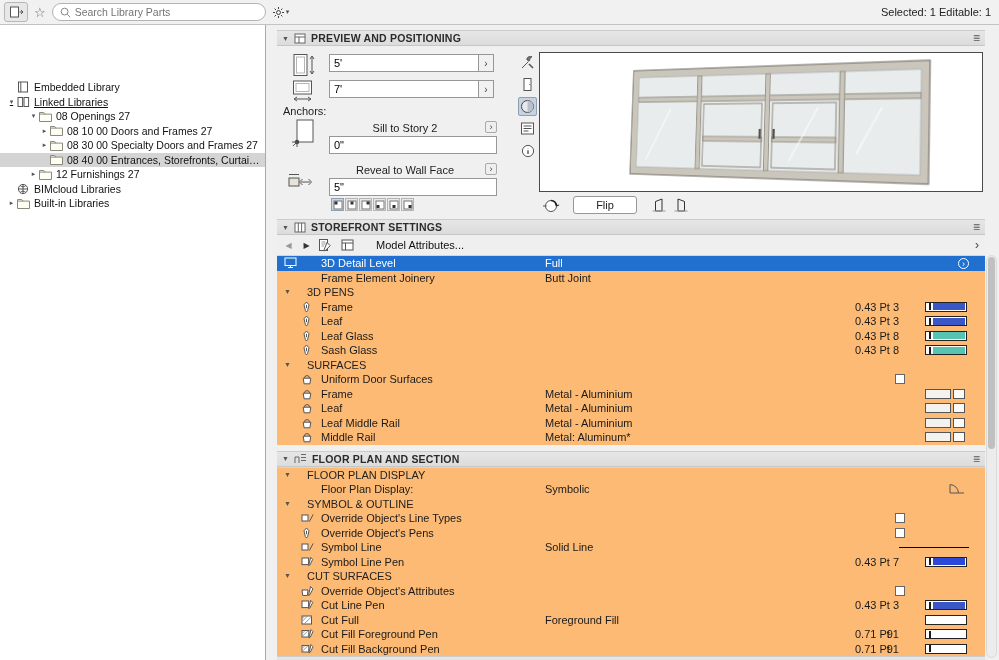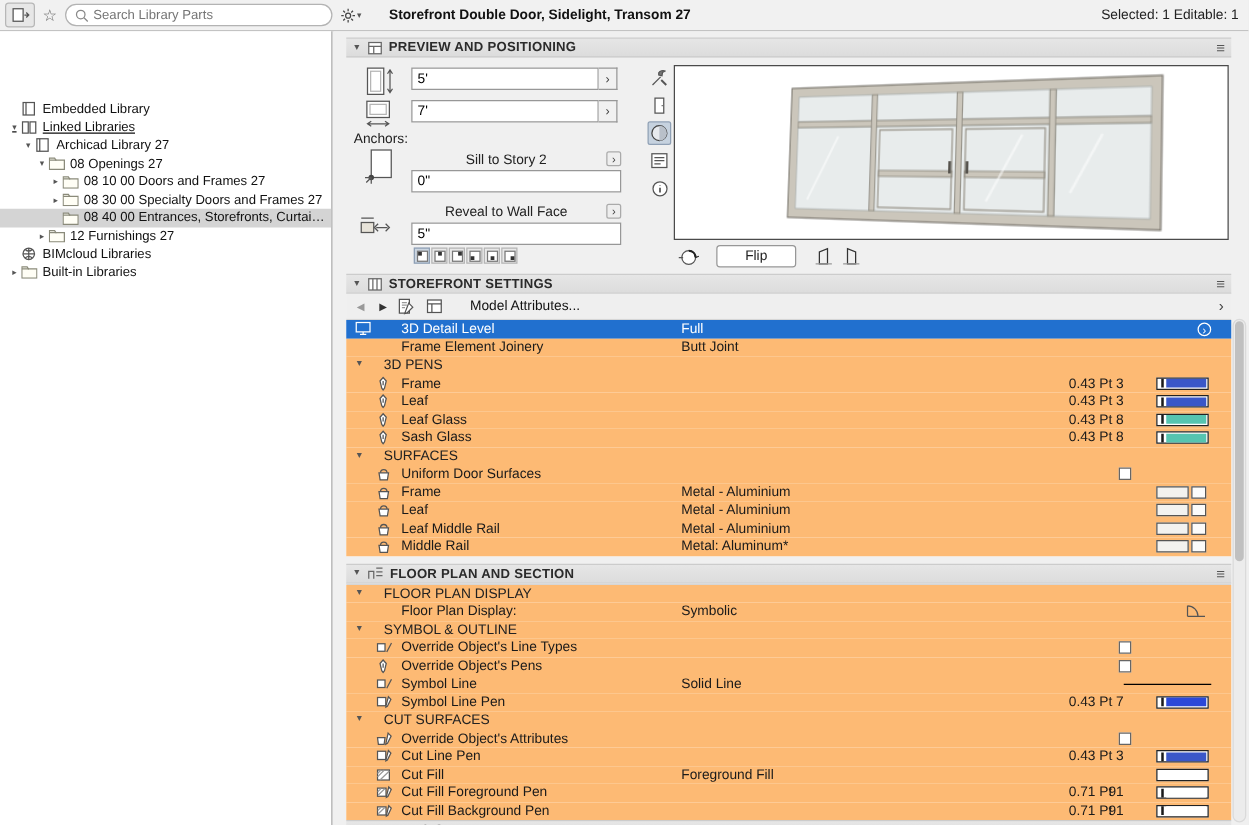--- a/index.html
+++ b/index.html
@@ -112,21 +112,20 @@
     </div>
     <div class="tb-btn gear">
       <span>
           <svg width="13" height="13" viewBox="0 0 13 13" fill="none" stroke="#444">
             <circle cx="6.5" cy="6.5" r="2"></circle>
             <path d="M6.5 1v2M6.5 10v2M1 6.5h2M10 6.5h2M2.6 2.6l1.4 1.4M9 9l1.4 1.4M10.4 2.6 9 4M4 9l-1.4 1.4"></path>
           </svg>
         </span>
       <span class="dd">▾</span>
     </div>
-    <div class="title">Storefront Double Door, Sidelight, Transom 27</div>
     <div class="sel-info">Selected: 1 Editable: 1</div>
   </div>
 
   <div class="sidebar">
     <div>
         <div class="tree-row" style="padding-left: 6px; margin-top: 47px;">
           <span class="tr-arrow"></span>
           <span class="tr-icon">
             <svg width="12" height="12" viewBox="0 0 12 12">
               <rect x="1.5" y="1" width="9" height="10" fill="#fff" stroke="#555"></rect>
@@ -137,30 +136,20 @@
         </div>
         <div class="tree-row" style="padding-left: 6px; text-decoration: underline;">
           <span class="tr-arrow">▾</span>
           <span class="tr-icon">
             <svg width="13" height="12" viewBox="0 0 13 12">
               <rect x="1" y="1.5" width="4.6" height="9" fill="#fff" stroke="#555"></rect>
               <rect x="7" y="1.5" width="4.6" height="9" fill="#fff" stroke="#555"></rect>
             </svg>
           </span>
           <span class="tr-label">Linked Libraries</span>
-        </div>
-        <div class="tree-row" style="padding-left: 17px;">
-          <span class="tr-arrow">▾</span>
-          <span class="tr-icon">
-            <svg width="12" height="12" viewBox="0 0 12 12">
-              <rect x="1.5" y="1" width="9" height="10" fill="#fff" stroke="#555"></rect>
-              <path d="M3.8 1v10" stroke="#555"></path>
-            </svg>
-          </span>
-          <span class="tr-label">Archicad Library 27</span>
         </div>
         <div class="tree-row" style="padding-left: 28px;">
           <span class="tr-arrow">▾</span>
           <span class="tr-icon">
             <svg width="13" height="11" viewBox="0 0 13 11">
               <path d="M.5 1.5h4.2l1 1.6h6.8v7.4H.5z" fill="#fffef5" stroke="#8a8a7a"></path>
               <path d="M.5 3.1h5.7" stroke="#8a8a7a" fill="none"></path>
             </svg>
           </span>
           <span class="tr-label">08 Openings 27</span>
@@ -712,21 +701,21 @@
             <span class="bar" style="background:#3a57c8"></span>
           </span>
         </div>
         <div class="srow fill">
           <span class="icn">
             <svg width="12" height="12" viewBox="0 0 12 12">
               <rect x="1" y="2" width="9.5" height="8" fill="#fff" stroke="#555"></rect>
               <path d="M1 7.5 6.5 2M3 10 10.5 2.8M1 4.8 3.8 2" stroke="#999"></path>
             </svg>
           </span>
-          <span class="lbl">Cut Fill</span>
+          <span class="lbl">Cut Full</span>
           <span class="val">Foreground Fill</span>
           <span class="swatch plain"></span>
         </div>
         <div class="srow pen">
           <span class="icn">
             <svg width="13" height="12" viewBox="0 0 13 12">
               <rect x="1" y="2.5" width="6.8" height="6.5" fill="#fff" stroke="#555"></rect>
               <path d="M1.6 8 6.8 3M1.2 5.4 3.8 2.9" stroke="#999"></path>
               <path d="M10 1.6l2 2-2.7 5.6-1.2.7.2-1.4z" fill="#fff" stroke="#555"></path>
             </svg>

